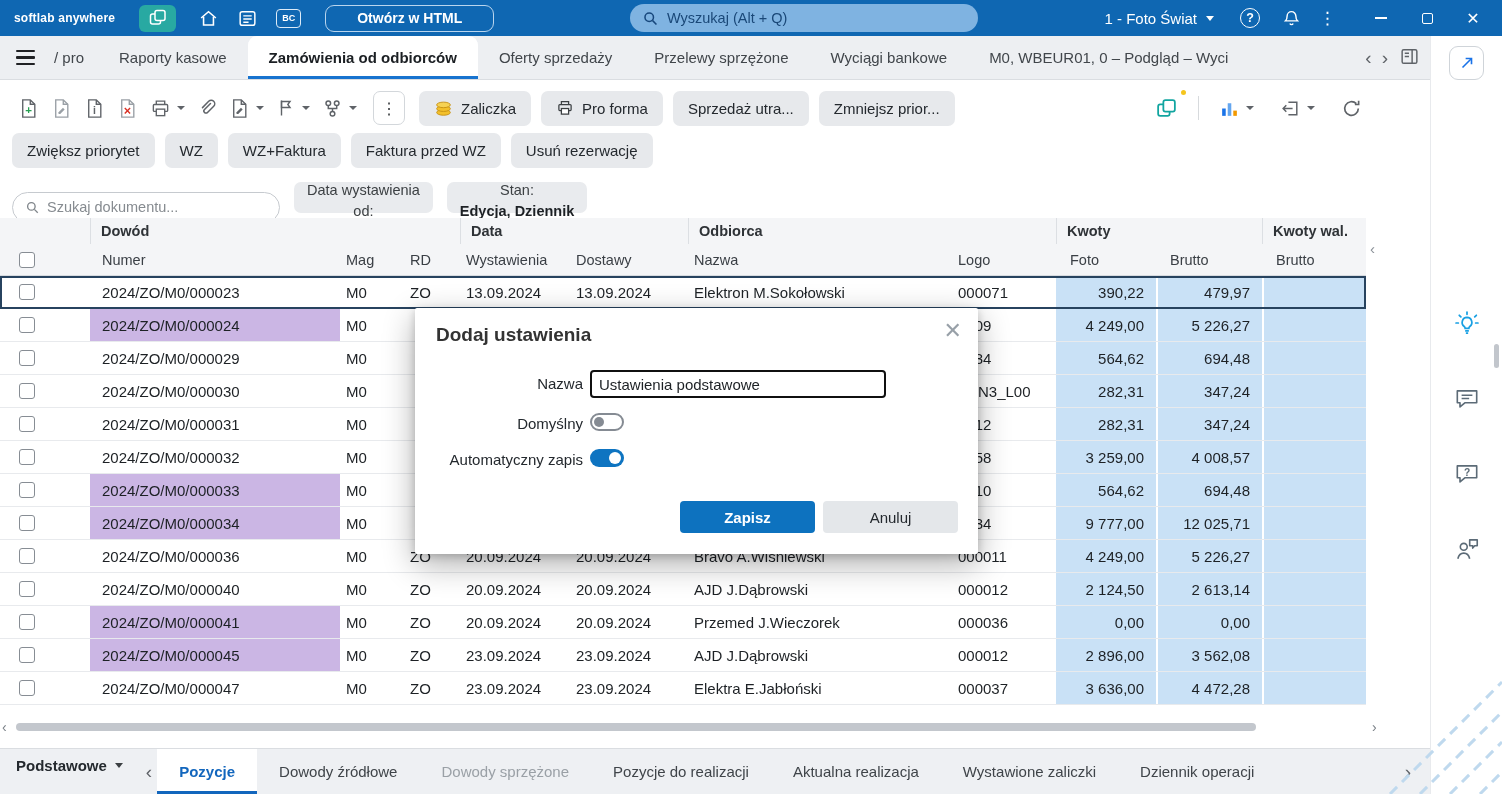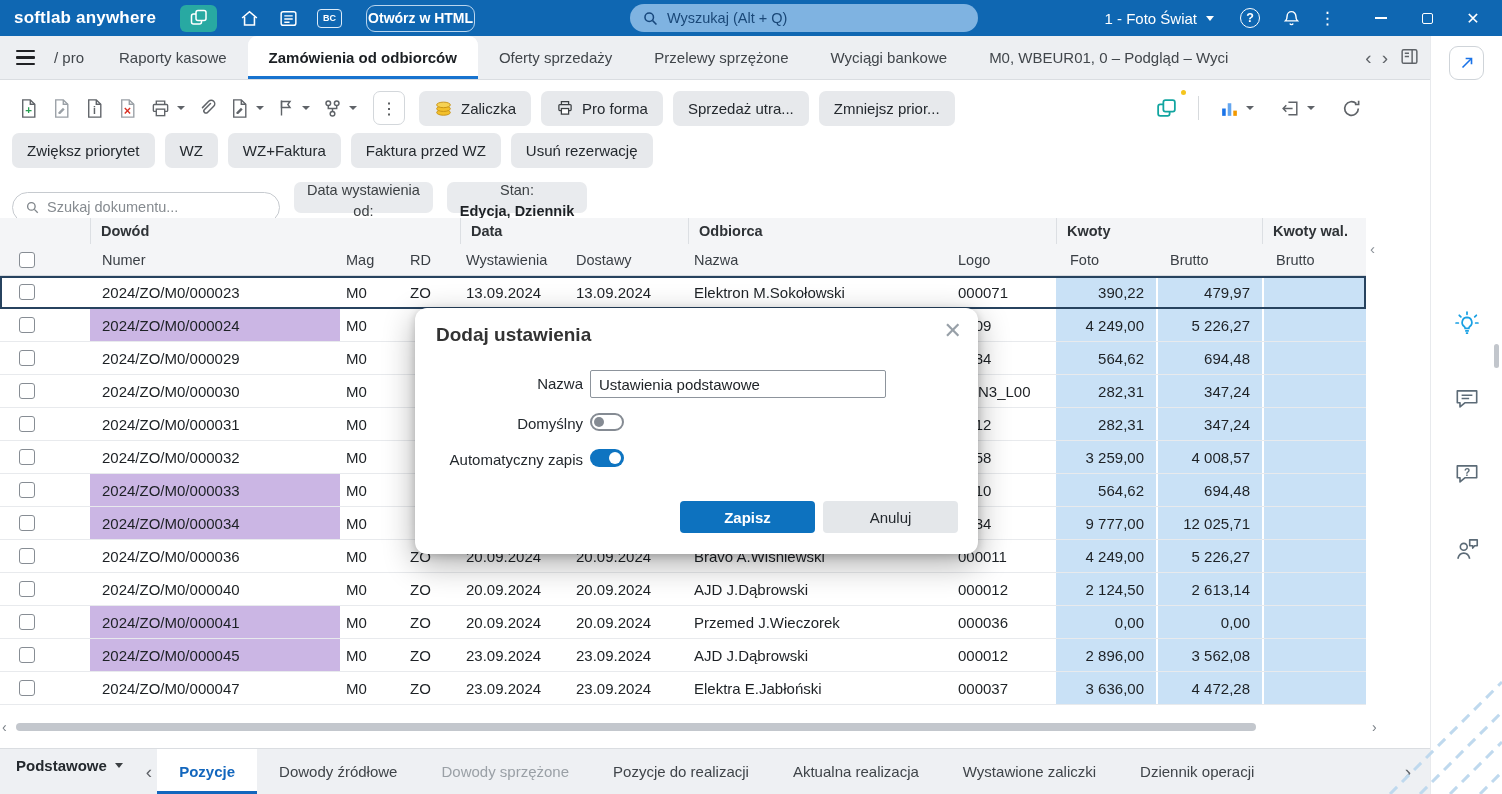--- a/index.html
+++ b/index.html
@@ -1,26 +1,26 @@
 <!DOCTYPE html>
 <html><head>
 <meta charset="utf-8">
 <style>
 *{box-sizing:border-box;margin:0;padding:0;}
 body{font-family:"Liberation Sans","DejaVu Sans",sans-serif;background:#fff;}
 .app{position:relative;width:1502px;height:794px;background:#fff;overflow:hidden;}
 
 
 .topbar{position:relative;display:flex;align-items:center;height:36px;background:#0f67b2;color:#fff;}
-.brand{font-size:17px;font-weight:700;margin-left:14px;letter-spacing:.2px;}
+.brand{font-size:12px;font-weight:700;margin-left:14px;letter-spacing:.2px;}
 .tbic{display:flex;align-items:center;justify-content:center;background:none;border:none;cursor:pointer;height:30px;}
 .win-badge{width:37px;height:27px;background:#28a9a2;border-radius:6px;margin-left:24px;}
 .ml22{margin-left:22px;} .ml18{margin-left:18px;}
 .bc-badge{margin-left:18px;width:25px;height:19px;border:1.5px solid #dcebf8;border-radius:4px;color:#fff;font-size:9px;font-weight:700;display:flex;align-items:center;justify-content:center;background:none;cursor:pointer;}
-.open-html{margin-left:24px;height:27px;padding:0 1px;background:transparent;border:1.5px solid #b9d5ee;border-radius:9px;color:#fff;font-size:14px;font-weight:600;cursor:pointer;font-family:inherit;}
+.open-html{margin-left:24px;height:27px;padding:0 31px;background:transparent;border:1.5px solid #b9d5ee;border-radius:9px;color:#fff;font-size:14px;font-weight:600;cursor:pointer;font-family:inherit;}
 .tb-search{position:absolute;left:630px;top:4px;width:348px;height:28px;background:#7fb3e1;border-radius:14px;display:flex;align-items:center;padding:0 12px;color:#174a80;}
 .tb-search input{flex:1;background:transparent;border:none;outline:none;font-size:14.5px;color:#123d6b;margin-left:8px;font-family:inherit;}
 .tb-search input::placeholder{color:#1a4878;opacity:1;}
 .tb-right{margin-left:auto;display:flex;align-items:center;}
 .company{display:flex;align-items:center;gap:9px;background:none;border:none;color:#fff;font-size:15px;cursor:pointer;margin-right:26px;font-family:inherit;}
 .caret-w{width:0;height:0;border-left:4.5px solid transparent;border-right:4.5px solid transparent;border-top:5px solid #fff;}
 .qmark{width:20px;height:20px;border:1.6px solid #fff;border-radius:50%;font-size:12.5px;font-weight:700;color:#fff;display:flex;align-items:center;justify-content:center;background:none;cursor:pointer;margin-right:22px;}
 .bellb{margin-right:18px;}
 .kebab-t{color:#fff;font-size:17px;background:none;border:none;cursor:pointer;margin-right:28px;}
 .winctl{width:34px;height:30px;display:flex;align-items:center;justify-content:center;background:none;border:none;cursor:pointer;margin-right:12px;}
@@ -100,21 +100,21 @@
 
 
 .sidebar{position:relative;width:72px;background:#fff;border-left:1px solid #e8eaed;display:flex;flex-direction:column;align-items:center;}
 .share-btn{margin-top:10px;width:35px;height:34px;border:1.5px solid #cfd4d9;border-radius:9px;background:#fff;display:flex;align-items:center;justify-content:center;cursor:pointer;}
 .sb-ic{background:none;border:none;cursor:pointer;margin-top:44px;}
 .sb-ic.first{margin-top:228px;}
 .vthumb{position:absolute;right:3px;top:308px;width:5px;height:24px;background:#c2c6cc;border-radius:3px;cursor:pointer;}
 .corner{position:absolute;right:0;bottom:0;pointer-events:none;}
 
 
-.dialog{position:absolute;left:415px;top:308px;width:563px;height:246px;background:#fff;border-radius:12px;box-shadow:0 10px 32px rgba(0,0,0,.32),0 2px 8px rgba(0,0,0,.18);z-index:60;}
+.dialog{position:absolute;left:415px;top:308px;width:563px;height:246px;background:#fff;border-radius:2px;box-shadow:0 10px 32px rgba(0,0,0,.32),0 2px 8px rgba(0,0,0,.18);z-index:60;}
 .dlg-title{position:absolute;left:21px;top:16px;font-size:19px;font-weight:700;color:#333;}
 .dlg-close{position:absolute;right:16px;top:12px;font-size:22px;color:#98a0a8;background:none;border:none;cursor:pointer;line-height:1;}
 .dlg-label{position:absolute;left:18px;width:150px;text-align:right;font-size:15px;color:#24292e;}
 .dlg-input{position:absolute;left:175px;top:62px;width:296px;height:28px;border:1px solid #8d949c;border-radius:2px;font-size:15px;padding:0 8px;font-family:inherit;color:#1d2125;}
 .toggle{position:absolute;left:175px;width:34px;height:18px;border-radius:9px;display:inline-block;border:none;cursor:pointer;background:none;}
 .toggle.off{border:2px solid #858b93;background:#fff;}
 .toggle.off::after{content:"";position:absolute;left:2px;top:2px;width:10px;height:10px;border-radius:50%;background:#858b93;}
 .toggle.on{background:#0e74c1;}
 .toggle.on::after{content:"";position:absolute;right:3px;top:3px;width:12px;height:12px;border-radius:50%;background:#fff;}
 .dlg-btn{position:absolute;top:193px;width:135px;height:32px;border:none;border-radius:4px;font-size:15px;cursor:pointer;font-family:inherit;}

